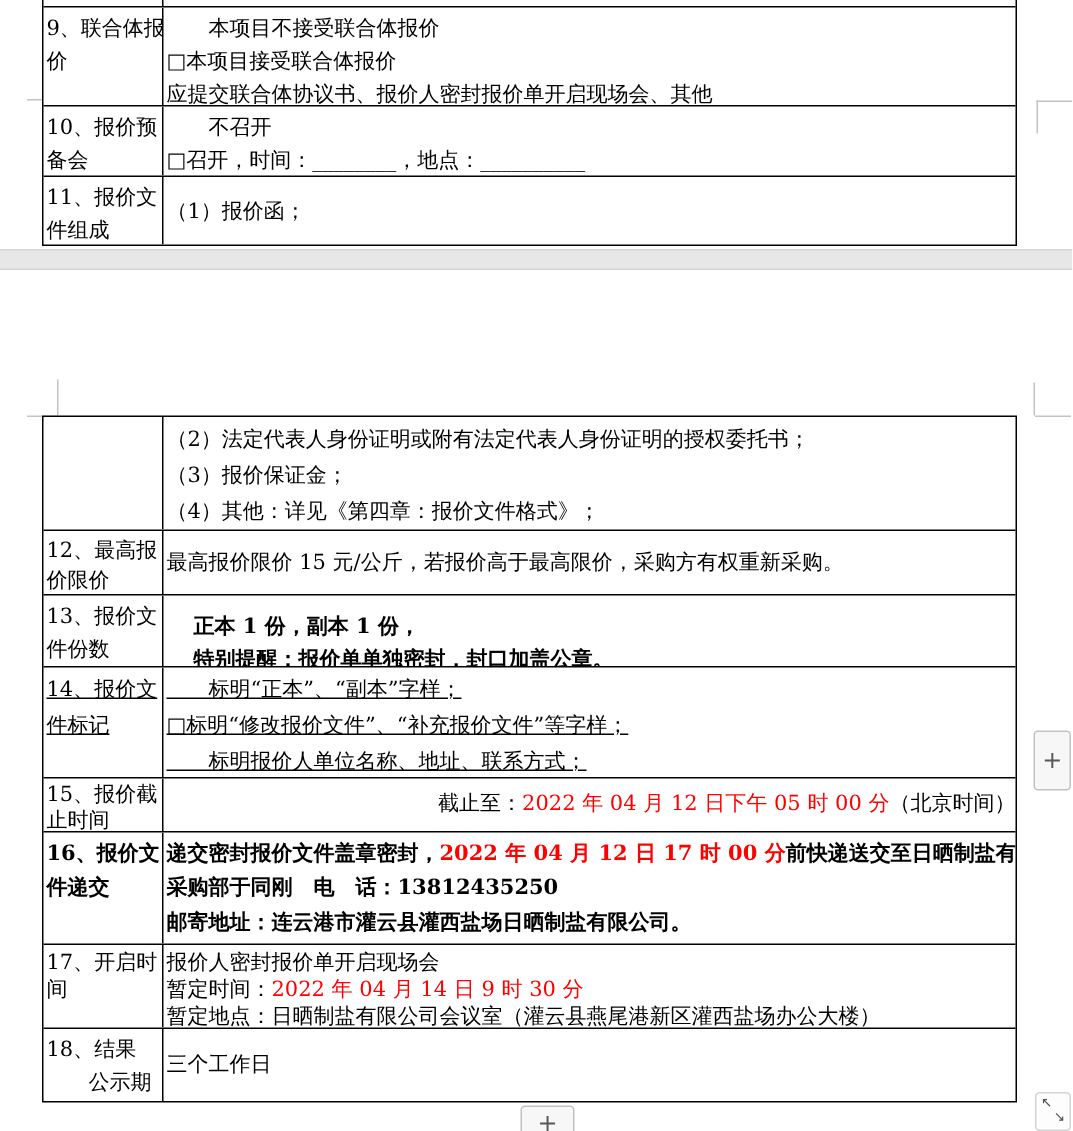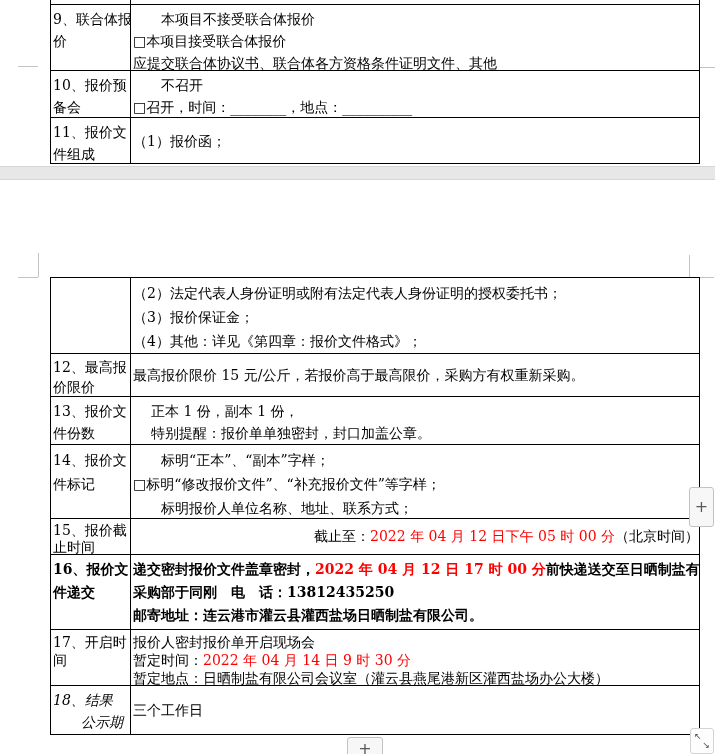--- a/index.html
+++ b/index.html
@@ -2,30 +2,30 @@
 <html style="--red-text: #ff0000; --page-gap: #e7e7e7; --boundary-mark: #c3c3c3; --table-border: #000000;"><head>
 <meta charset="utf-8">
 <style>
   html,body{margin:0;padding:0;background:#fff;}
   .stage{
     position:relative;width:715px;height:754px;background:#ffffff;overflow:hidden;
     font-family:"DejaVu Serif","Liberation Serif",serif;
     font-size:14px;color:#000;
   }
   
-  .tbl{position:absolute;left:50px;width:650px;border-left:1px solid #000;border-right:1px solid #000;border-bottom:1px solid #000;box-sizing:border-box;background:#fff;}
+  .tbl{position:absolute;left:28px;width:650px;border-left:1px solid #000;border-right:1px solid #000;border-bottom:1px solid #000;box-sizing:border-box;background:#fff;}
   #table1{top:0;}
   #table2{top:277px;border-top:1px solid #000;}
   .trow{display:flex;box-sizing:border-box;border-top:1px solid #000;overflow:hidden;}
   .trow.sliver{border-top:none;}
   #table2 .trow:first-child{border-top:none;}
   .tlabel{width:80px;box-sizing:border-box;border-right:1px solid #000;padding:3px 0 0 2px;overflow:hidden;}
   .tcontent{flex:1;box-sizing:border-box;padding:3px 0 0 2px;overflow:hidden;}
   .tcontent.center{display:flex;flex-direction:column;justify-content:center;padding-top:0;}
-  .tcontent.bold{font-weight:normal;}
+  .tcontent.bold{font-weight:bold;margin-top:7px;}
   .tline{white-space:pre;}
   .red{color:var(--red-text,#ff0000);}
   
   .page-gap{position:absolute;left:0;top:166px;width:715px;height:14px;background:var(--page-gap,#e7e7e7);border-top:1px solid #d6d6d6;border-bottom:1px solid #d6d6d6;box-sizing:border-box;}
   
   .mark{position:absolute;background:var(--boundary-mark,#c3c3c3);}
   
   .float-btn{
     position:absolute;box-sizing:border-box;background:#f7f7f7;border:1px solid #c2c2c2;
     border-radius:3px;color:#595959;display:flex;align-items:center;justify-content:center;
@@ -52,21 +52,21 @@
         <div class="tlabel"></div>
       </div>
       <div class="trow" style="height: 66px;">
         <div class="tlabel" style="line-height: 22px;">
           <div class="tline">9、联合体报</div>
           <div class="tline">价</div>
         </div>
         <div class="tcontent" style="line-height: 22px;">
           <div class="tline"><span>　　本项目不接受联合体报价</span></div>
           <div class="tline"><span>□本项目接受联合体报价</span></div>
-          <div class="tline"><span>应提交联合体协议书、联合体各方资格条件证明文件、其他___________</span></div>
+          <div class="tline"><span>应提交联合体协议书、报价人密封报价单开启现场会、其他___________</span></div>
         </div>
       </div>
       <div class="trow" style="height: 47px;">
         <div class="tlabel" style="line-height: 22px;">
           <div class="tline">10、报价预</div>
           <div class="tline">备会</div>
         </div>
         <div class="tcontent" style="line-height: 22px;">
           <div class="tline"><span>　　不召开</span></div>
           <div class="tline"><span>□召开，时间：________，地点：__________</span></div>
@@ -111,21 +111,21 @@
       <div class="trow" style="height: 48px; gap: 18px;">
         <div class="tlabel" style="line-height: 22px;">
           <div class="tline">13、报价文</div>
           <div class="tline">件份数</div>
         </div>
         <div class="tcontent bold" style="line-height: 22px;">
           <div class="tline"><span>正本 1 份，副本 1 份，</span></div>
           <div class="tline"><span>特别提醒：报价单单独密封，封口加盖公章。</span></div>
         </div>
       </div>
-      <div class="trow" style="height: 74px;">
+      <div class="trow" style="height: 74px; text-decoration: underline;">
         <div class="tlabel" style="line-height: 24px;">
           <div class="tline">14、报价文</div>
           <div class="tline">件标记</div>
         </div>
         <div class="tcontent" style="line-height: 24px;">
           <div class="tline"><span>　　标明“正本”、“副本”字样；</span></div>
           <div class="tline"><span>□标明“修改报价文件”、“补充报价文件”等字样；</span></div>
           <div class="tline"><span>　　标明报价人单位名称、地址、联系方式；</span></div>
         </div>
       </div>
@@ -154,21 +154,21 @@
           <div class="tline">17、开启时</div>
           <div class="tline">间</div>
         </div>
         <div class="tcontent" style="line-height: 18px;">
           <div class="tline"><span>报价人密封报价单开启现场会</span></div>
           <div class="tline"><span>暂定时间：</span><span class="red">2022 年 04 月 14 日 9 时 30 分</span></div>
           <div class="tline"><span>暂定地点：日晒制盐有限公司会议室（灌云县燕尾港新区灌西盐场办公大楼）</span></div>
         </div>
       </div>
       <div class="trow" style="height: 49px;">
-        <div class="tlabel" style="line-height: 22px; font-style: italic;">
+        <div class="tlabel" style="line-height: 22px;">
           <div class="tline">18、结果</div>
           <div class="tline">　　公示期</div>
         </div>
         <div class="tcontent center" style="line-height: 22px;">
           <div class="tline"><span>三个工作日</span></div>
         </div>
       </div>
     </div>
 
   <div class="float-btn" id="plus-right">

